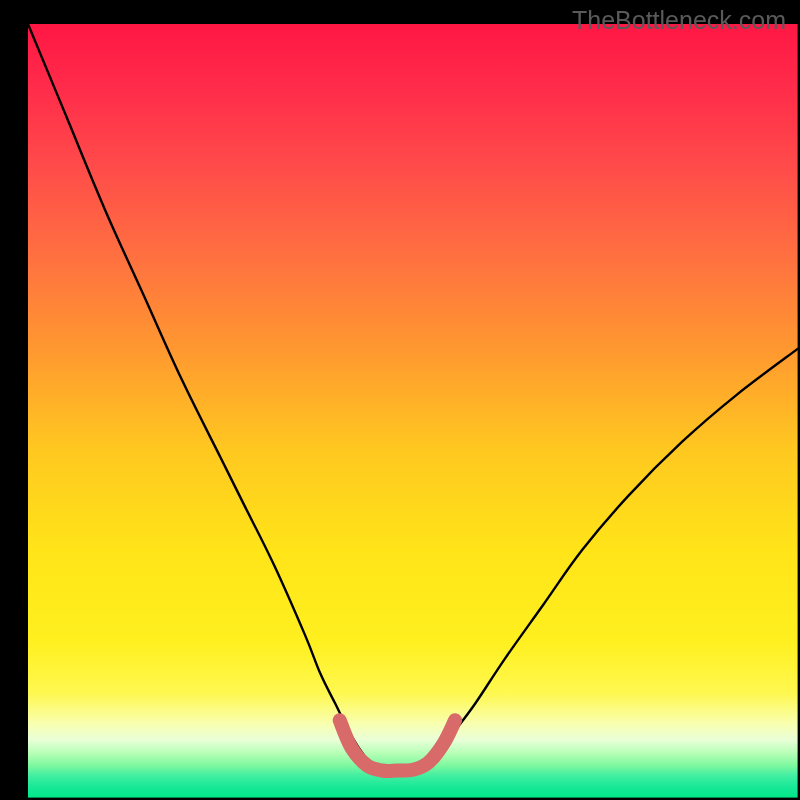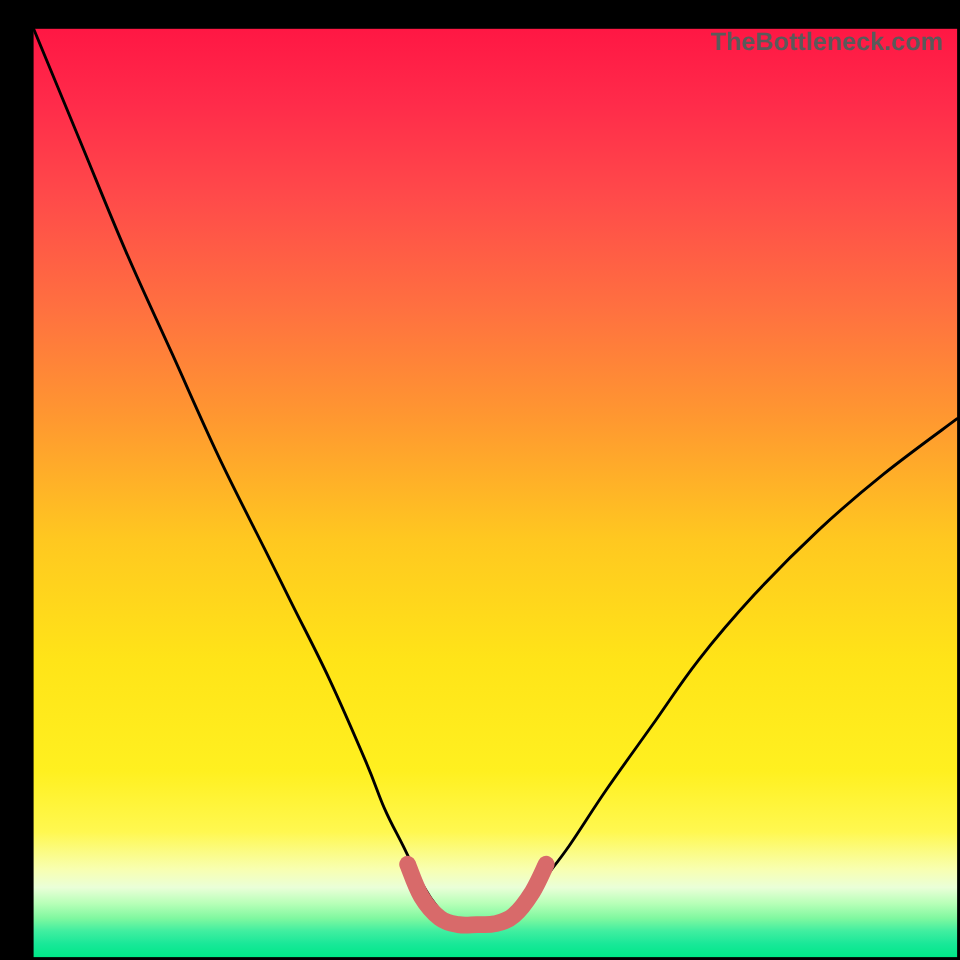--- a/index.html
+++ b/index.html
@@ -13,25 +13,25 @@
   }
   .chart-container {
     position: absolute;
     top: 0;
     left: 0;
     width: 800px;
     height: 800px;
   }
   .watermark {
     position: absolute;
-    top: 24px;
+    top: 6px;
     right: 14px;
     color: #5a5a5a;
-    font-size: 21px;
-    font-weight: bold;
+    font-size: 25px;
+    font-weight: normal;
     z-index: 10;
   }
   svg {
     display: block;
   }
 </style>
 </head>
 <body>
 
 <div class="chart-container">

